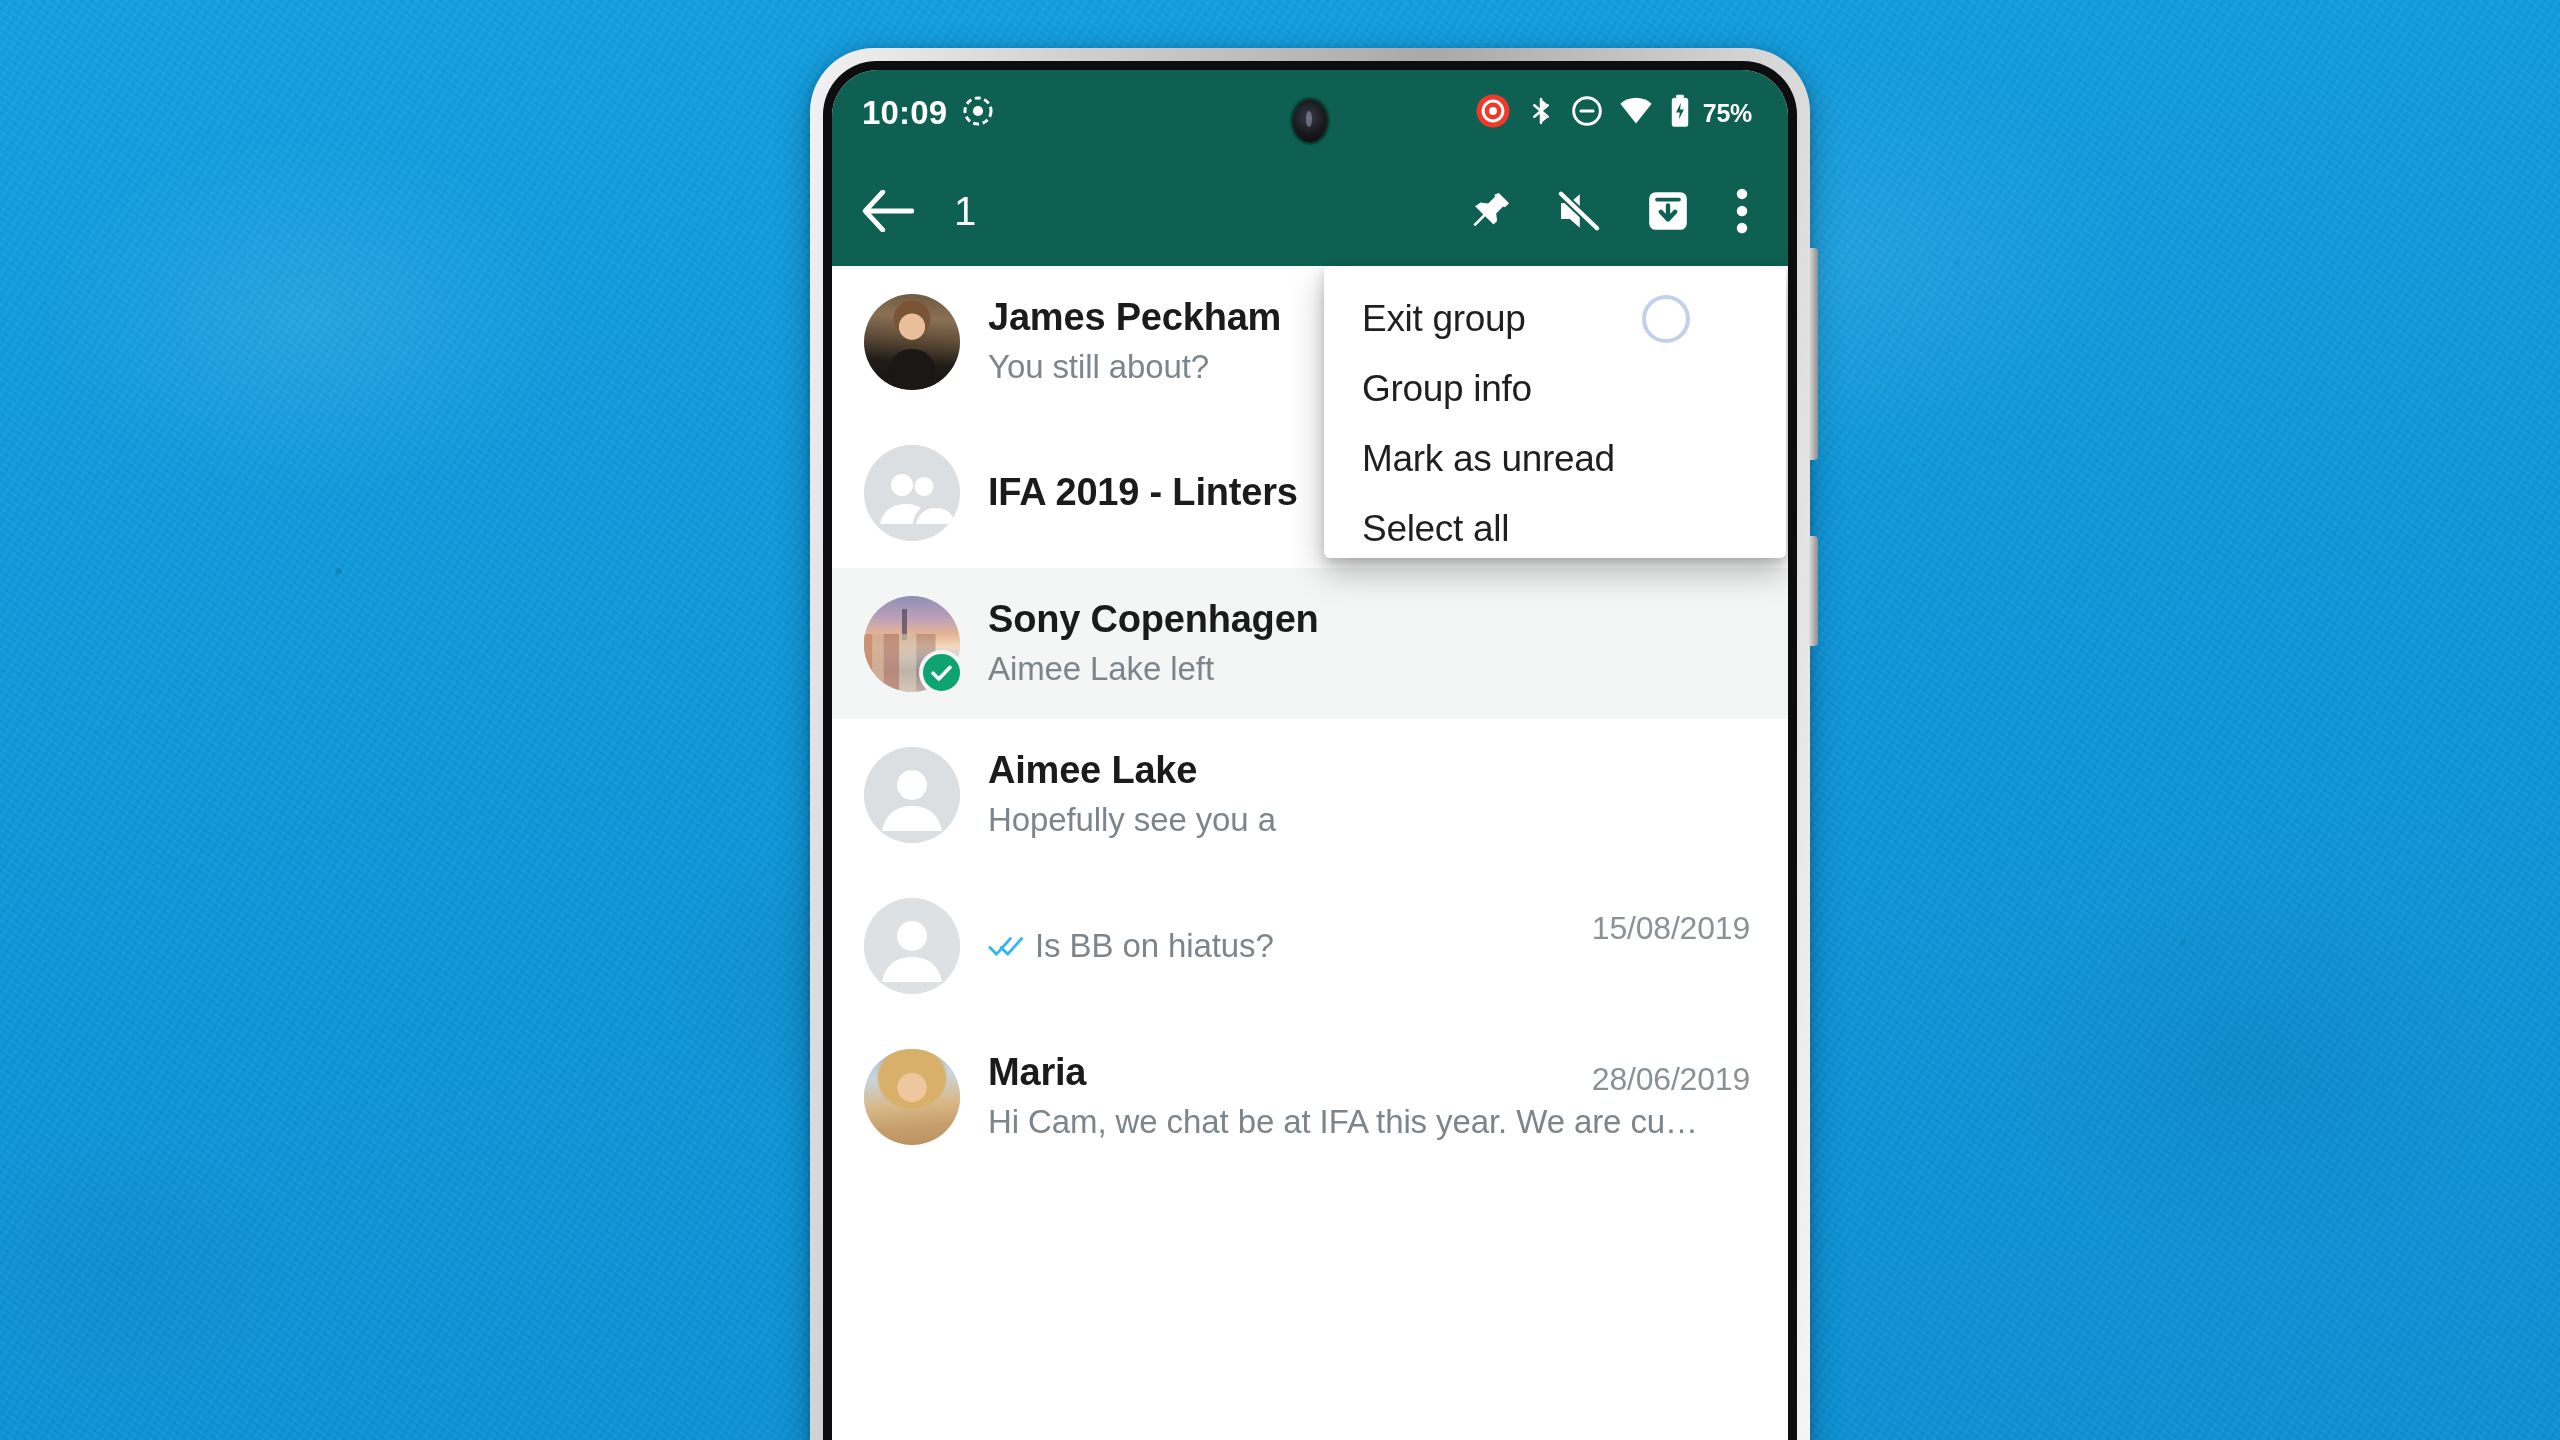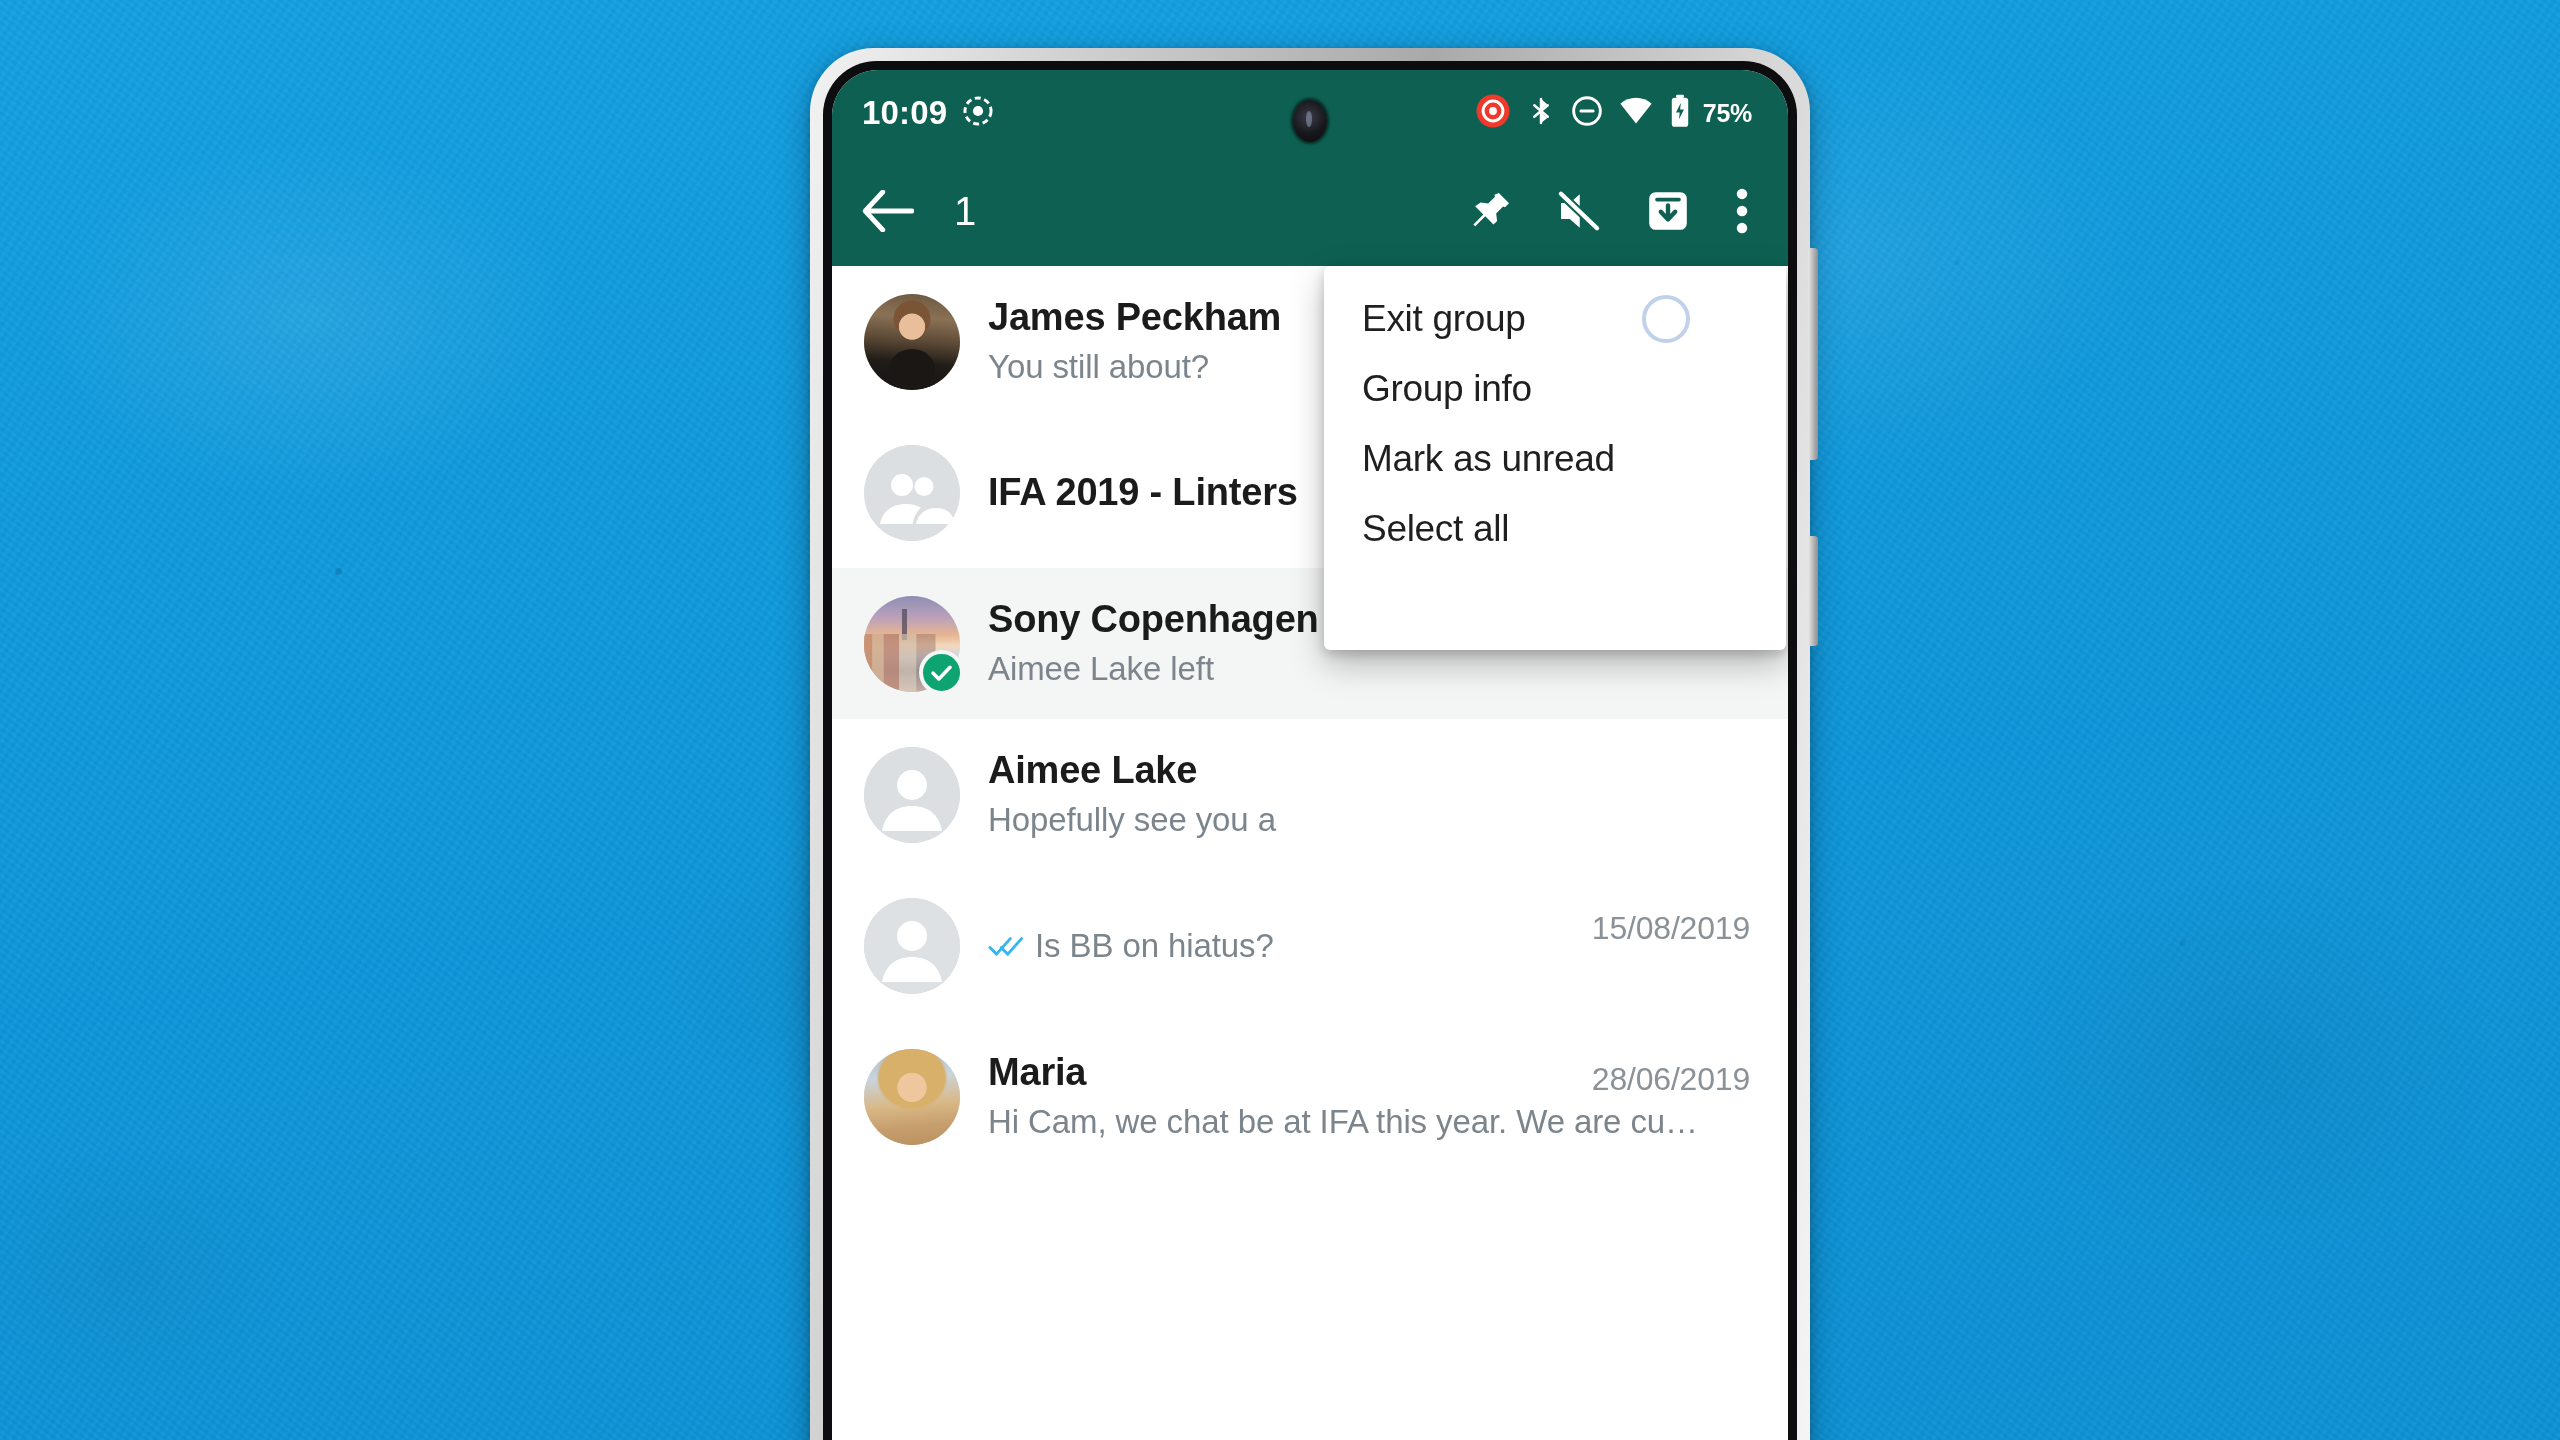--- a/index.html
+++ b/index.html
@@ -167,21 +167,21 @@
       linear-gradient(90deg, rgba(240,228,205,.45) 46% 54%, rgba(0,0,0,0) 55%),
       linear-gradient(90deg, rgba(150,110,96,.45) 66% 74%, rgba(0,0,0,0) 75%);
   }
   .av-sony::before{
     content:""; position:absolute; left:40%; top:14%; width:5px; height:32%;
     background:rgba(90,80,95,.8);
   }
 
   
   #menu {
-    position:absolute; left:492px; top:196px; width:462px; height:384px;
+    position:absolute; left:492px; top:196px; width:462px; height:292px;
     background:#fff; border-radius:6px 2px 6px 6px;
     box-shadow:0 14px 34px rgba(0,0,0,.26), 0 4px 12px rgba(0,0,0,.18);
     z-index:6; padding:18px 0 14px 0;
   }
   .menu-item {
     position:relative; display:flex; align-items:center;
     height:70px; padding:0 30px 0 38px;
     font-size:37px; color:#1F1F1F; letter-spacing:-.3px;
     white-space:nowrap; cursor:pointer;
   }

